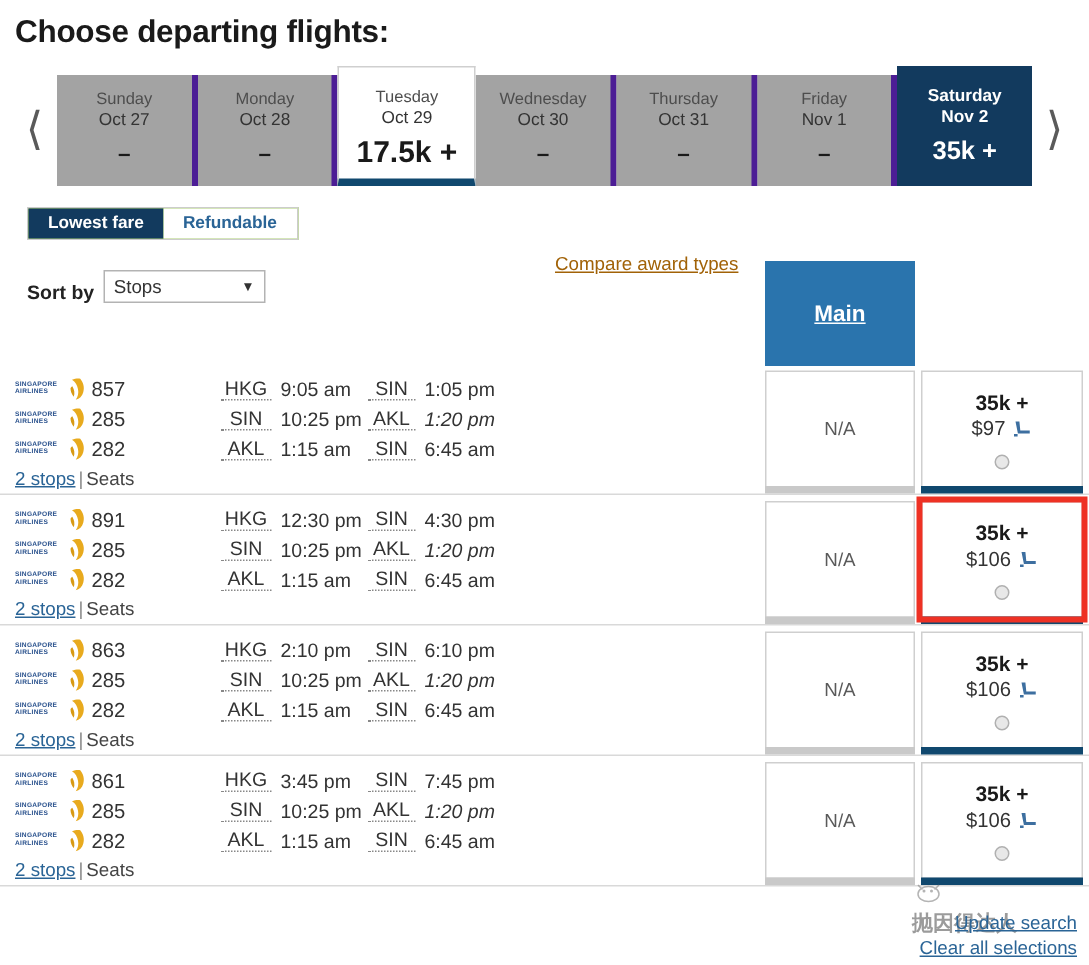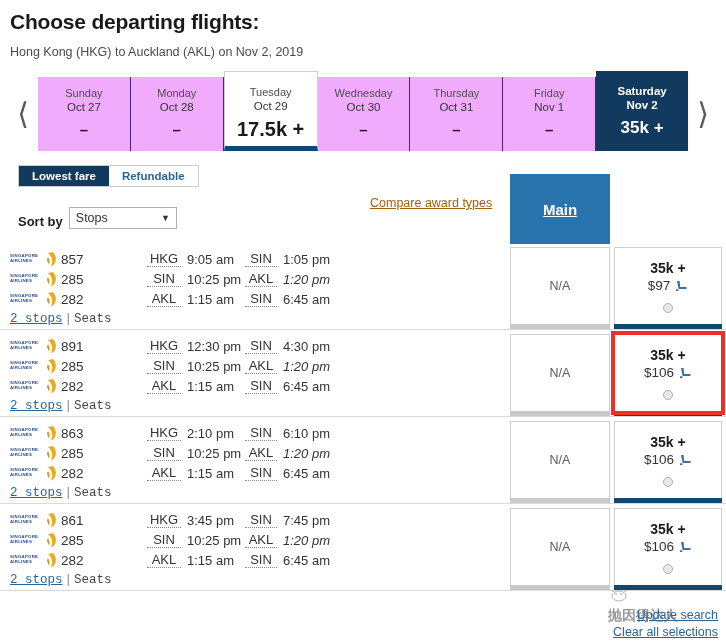--- a/index.html
+++ b/index.html
@@ -33,22 +33,22 @@
     width:30px; flex:0 0 30px;
     text-align:center;
     font-size:30px; line-height:1;
     color:#5a5a5a; font-weight:300;
     cursor:pointer; user-select:none;
     font-family:"DejaVu Sans", sans-serif;
   }
   #date-list { display:flex; flex:1 1 auto; height:74px; }
   .date-tab {
     flex:1 1 0; position:relative;
-    background:#f0abfc;
-    border-right:1px solid #4c1d95;
+    background:#a3a3a3;
+    border-right:4px solid #4c1d95;
     text-align:center;
     padding-top:9px;
     cursor:pointer;
   }
   .date-tab:last-child { border-right:none; }
   .date-dow { font-size:11px; color:#4d4d4d; line-height:14px; }
   .date-day { font-size:11.5px; color:#333; line-height:15px; font-weight:normal; }
   .date-price {
     font-size:15px; font-weight:bold; color:#1a1a1a;
     margin-top:6px; line-height:18px;
@@ -190,21 +190,21 @@
     border-bottom:1px dotted #888;
     text-align:center;
   }
   .arr {
     width:70px; flex:0 0 70px;
     font-size:13px; color:#333;
     padding-left:6px;
   }
   .arr.next-day { font-style:italic; }
   .stops-line {
-    margin-top:3px; font-size:12.5px; color:#444;font-family:Liberation Mono, monospace;
+    margin-top:3px; font-size:12.5px; color:#444;
   }
   .stops-link { color:#2a6496; text-decoration:underline; cursor:pointer; }
   .sep { color:#888; margin:0 2px; }
 
   
   .fare-col {
     position:absolute; top:4px;
     width:100px; height:78px;
   }
   .fare-col.main { left:510px; }
@@ -275,21 +275,20 @@
     font-family:"DejaVu Sans", sans-serif;
     letter-spacing:0px;
   }
   #wm-mark { width:22px; height:16px; }
 </style>
 </head>
 <body>
 
 <div id="header">
   <div id="page-title">Choose departing flights:</div>
-  <div class="itin-line">Hong Kong (HKG) to Auckland (AKL) on Nov 2, 2019</div>
 </div>
 
 <div id="date-strip">
   <div class="arrow">⟨</div>
   <div id="date-list">
       <div class="date-tab">
         <div class="date-dow">Sunday</div>
         <div class="date-day">Oct 27</div>
         <div class="date-price">–</div>
       </div>

